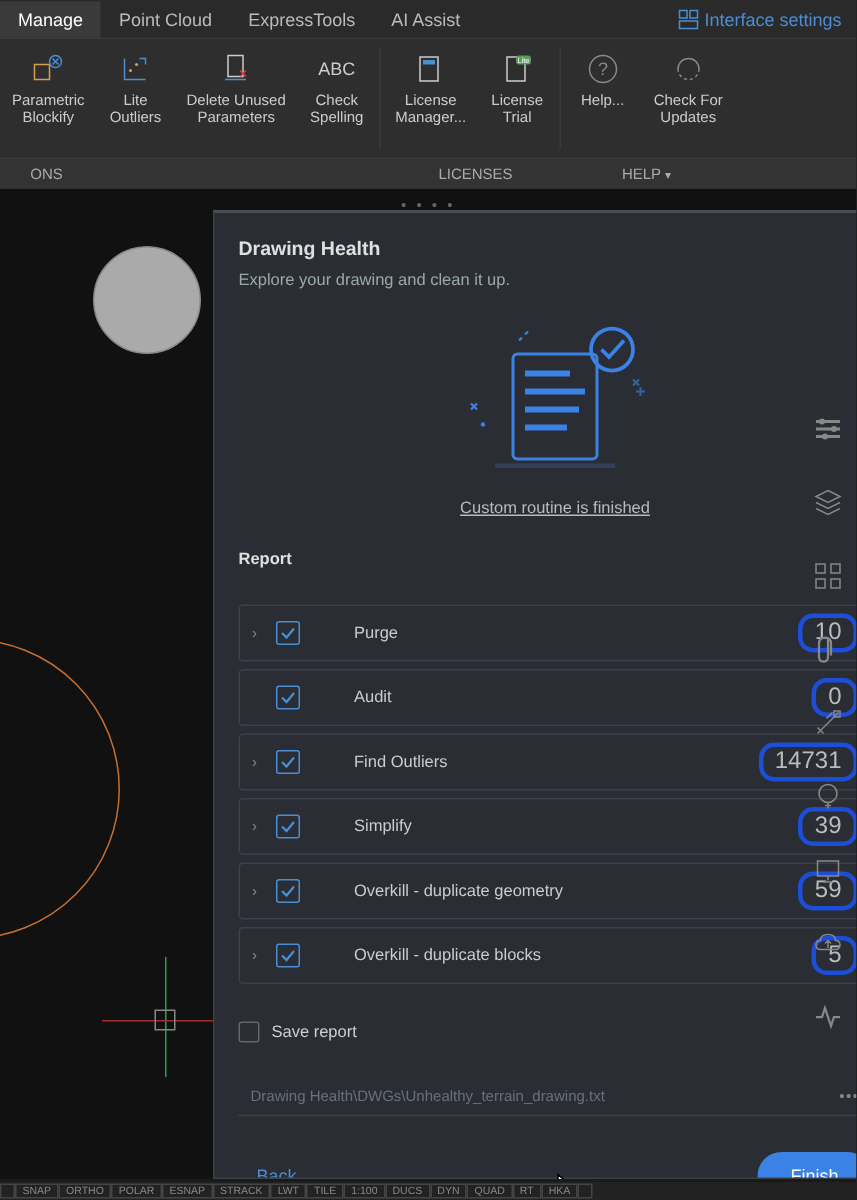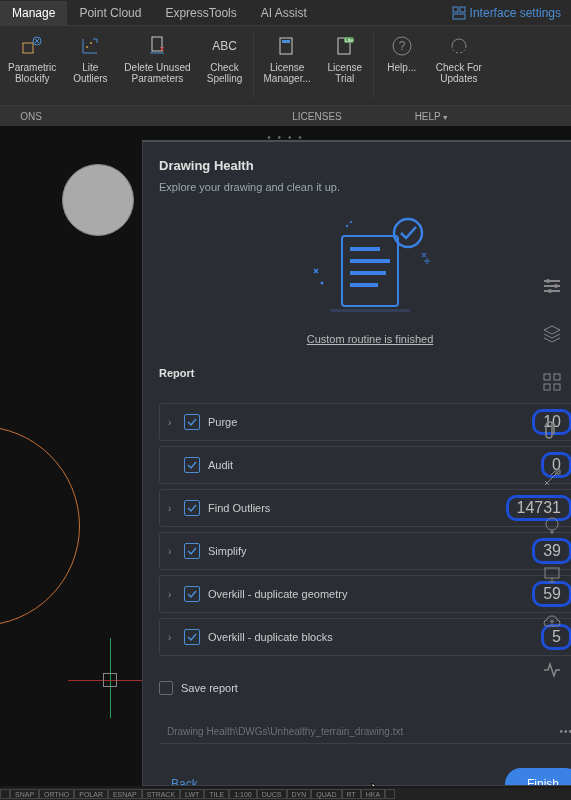--- a/index.html
+++ b/index.html
@@ -210,21 +210,21 @@
   .report-row .chk {
     width: 16px;
     height: 16px;
     border: 1px solid #4a8ed6;
     border-radius: 2px;
     margin: 0 8px 0 2px;
     display: flex;
     align-items: center;
     justify-content: center;
   }
-  .report-row .name { flex: 1; color: #ccc; }
+  .report-row .name { flex: 1; color: #ccc; margin-left: 28px; }
   .report-row .count {
     border: 3px solid #1d4ed8;
     border-radius: 10px;
     padding: 1px 8px;
     font-size: 16px;
     color: #bbb;
     min-width: 22px;
     text-align: left;
   }
   .save-row {

